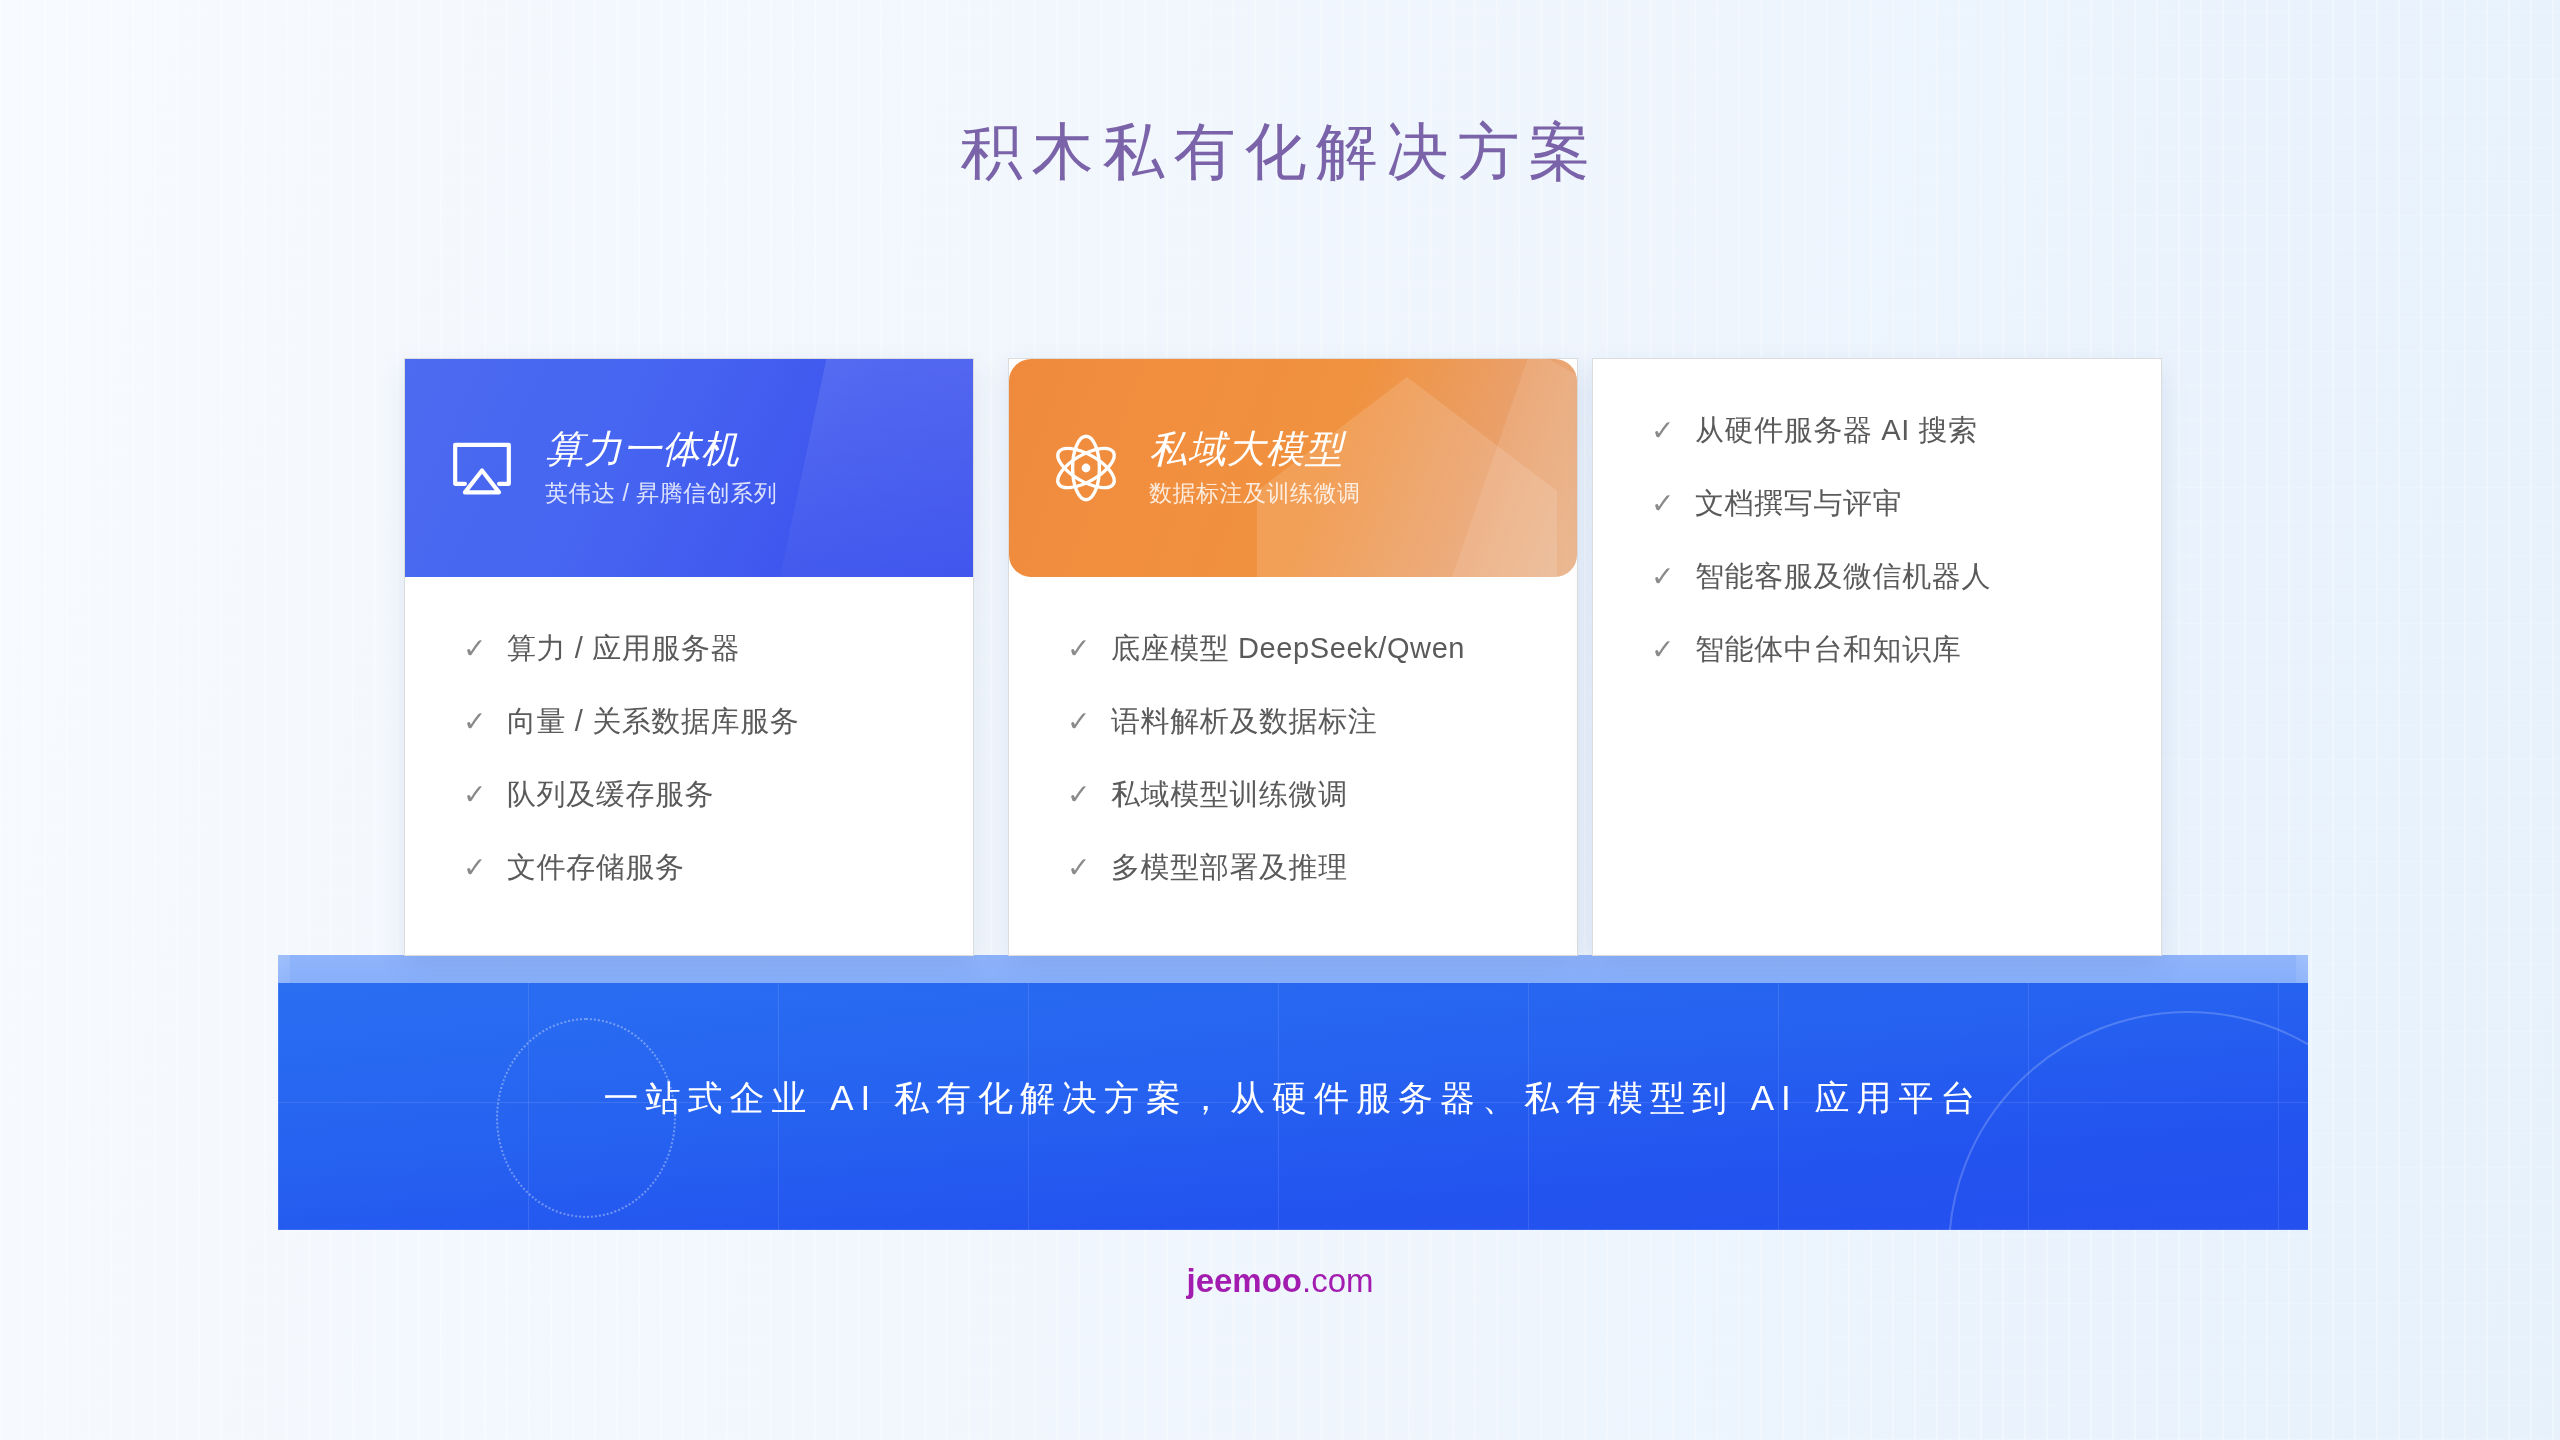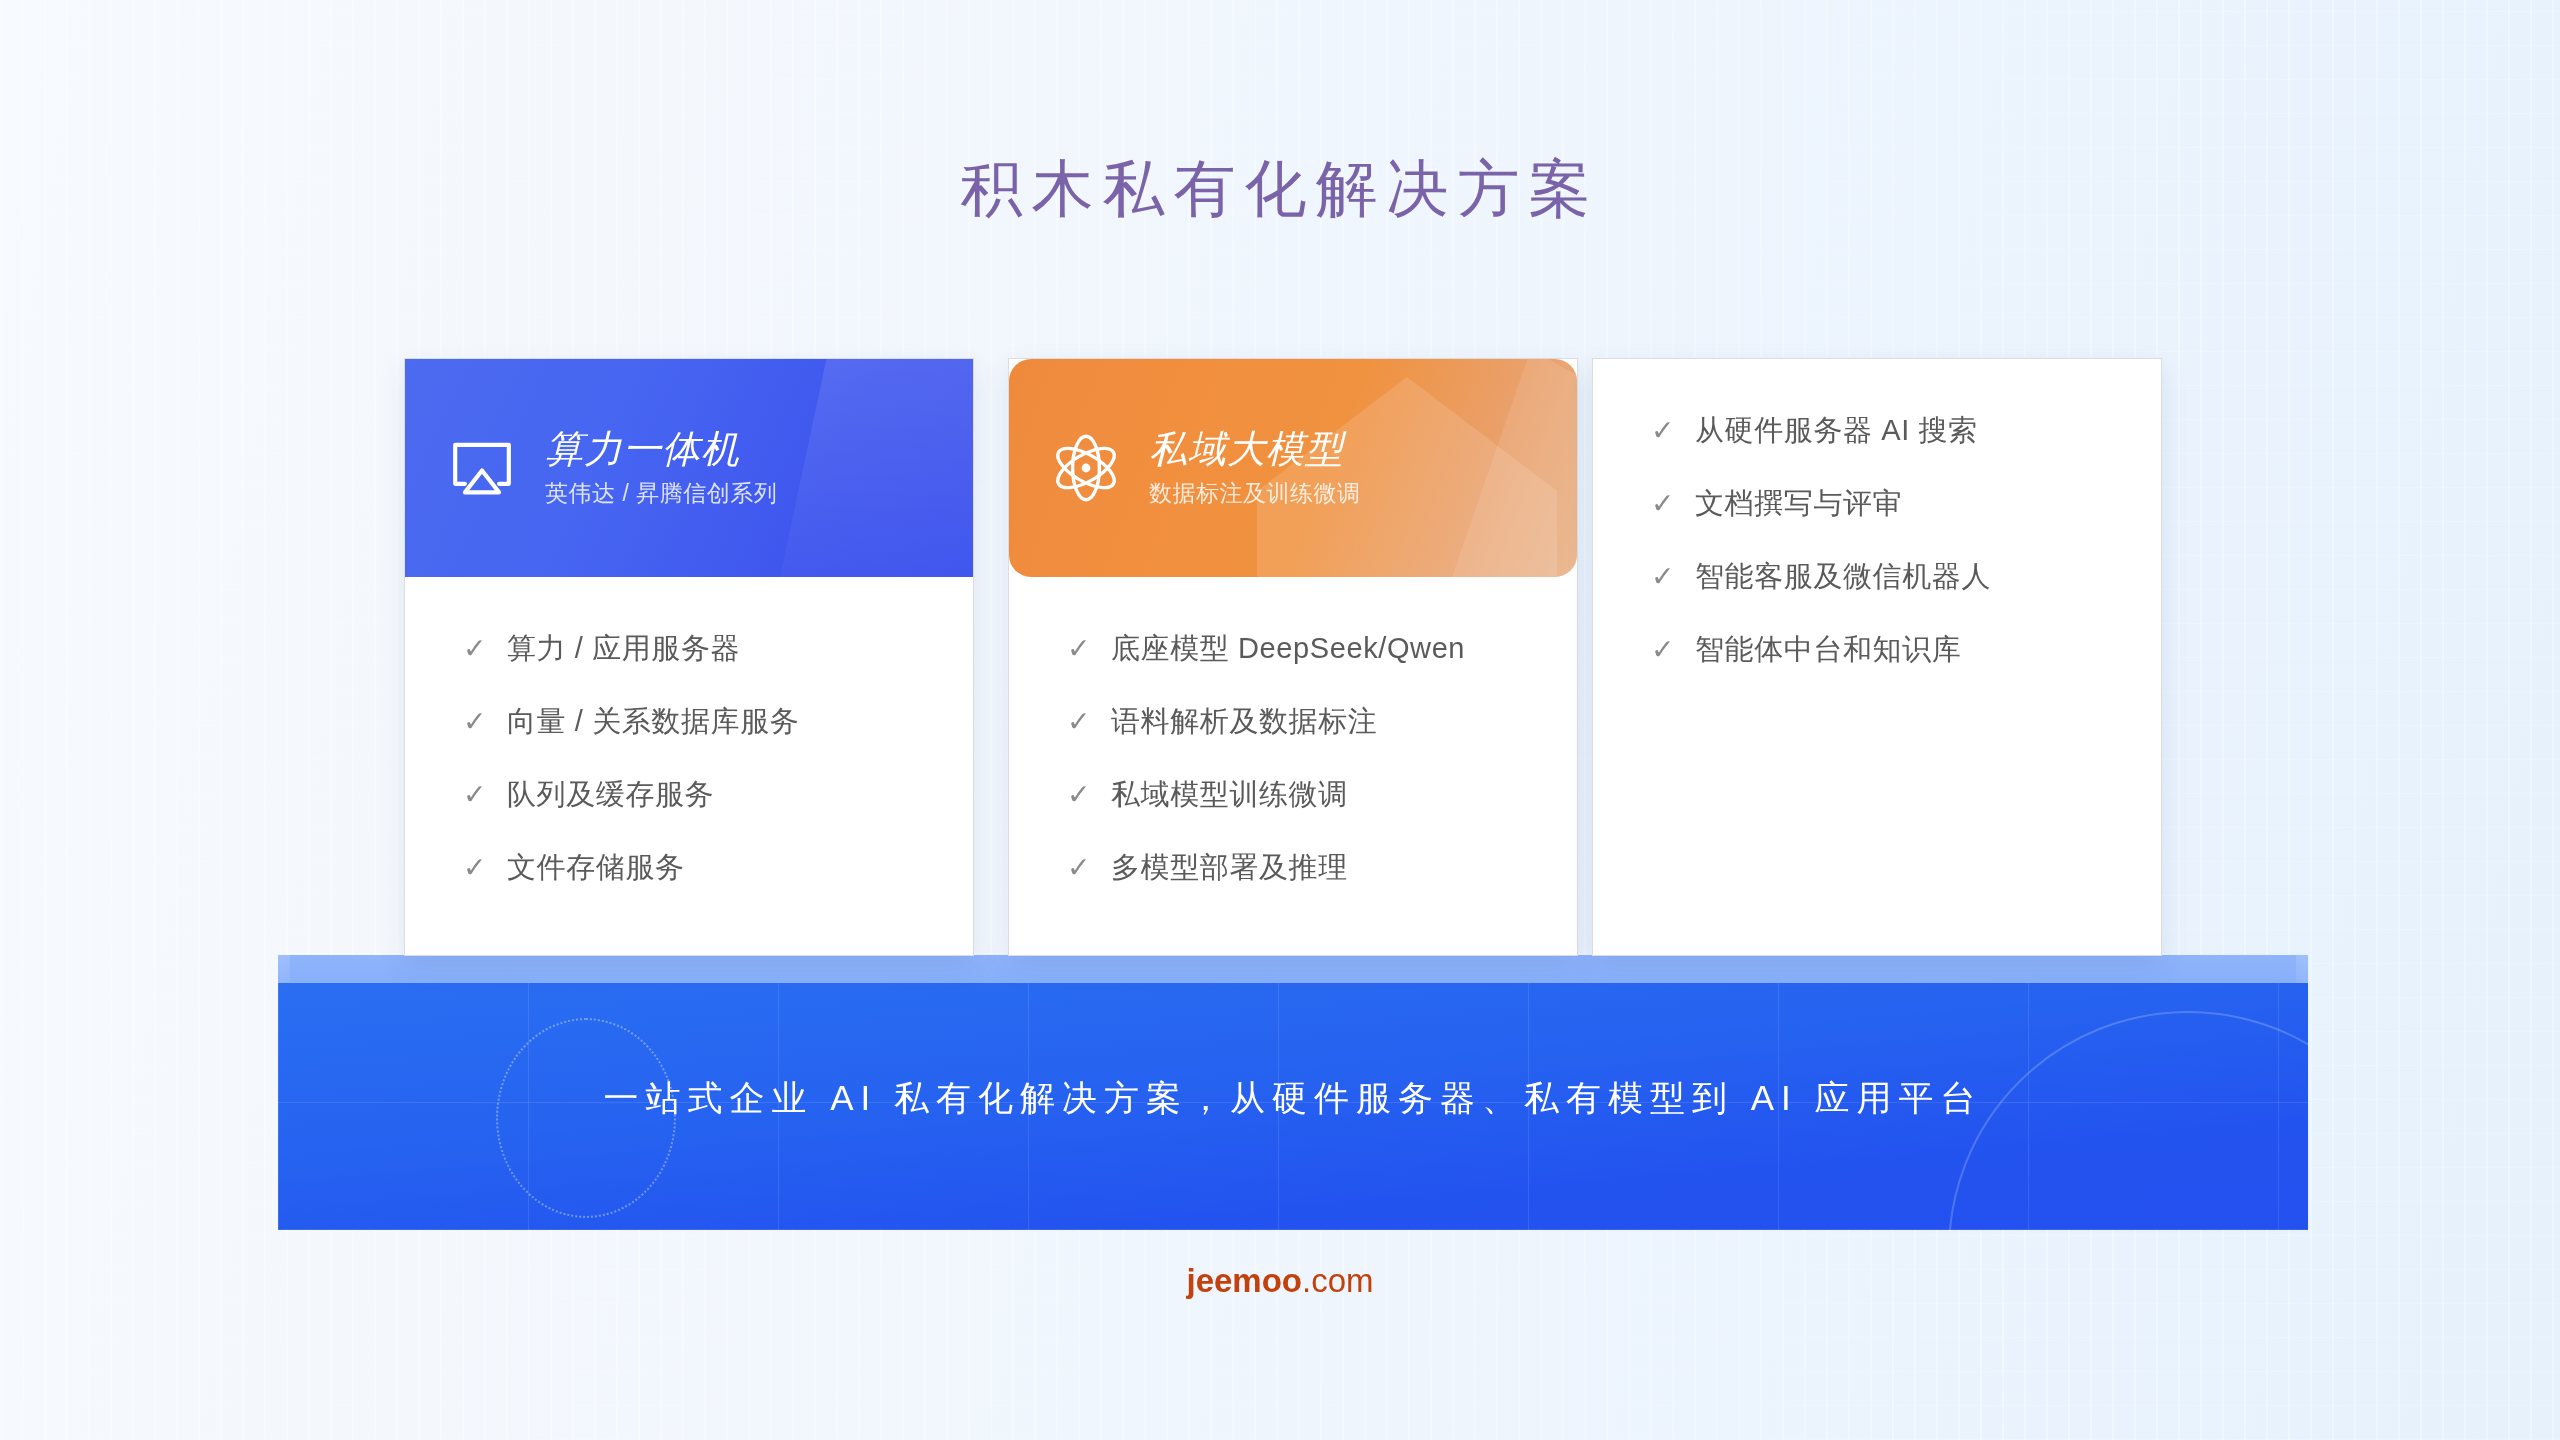--- a/index.html
+++ b/index.html
@@ -18,21 +18,20 @@
       repeating-linear-gradient(0deg, rgba(255,255,255,.35) 0 1px, rgba(255,255,255,0) 1px 34px);
     opacity:.5; pointer-events:none;
   }
 
   
   .page-title{
     position:absolute; top:110px; left:0; width:100%;
     text-align:center;
     font-size:62px; font-weight:400; color:#7a63a8;
     letter-spacing:9px;
-    margin-top:37px;
   }
 
   
   .pedestal{ position:absolute; left:278px; top:955px; width:2030px; height:275px; }
   .ped-top{
     position:absolute; left:0; top:0; width:100%; height:28px;
     background:linear-gradient(180deg,#8fb4fb 0%,#87affa 100%);
     clip-path:polygon(0 0, 100% 0, 100% 100%, 0 100%);
   }
   .ped-top-left-bevel{
@@ -112,21 +111,21 @@
   .head-sub{ color:rgba(255,255,255,.82); font-size:23px; font-weight:400; margin-top:6px; letter-spacing:.5px; }
 
   .card-body{ padding:52px 0 0 58px; }
   .bullet{ display:flex; align-items:center; margin-bottom:33px; }
   .check{ flex:0 0 44px; color:#8a8a8a; font-size:28px; line-height:1; }
   .bullet-text{ color:#5a5a5a; font-size:29px; letter-spacing:.6px; }
 
   
   .footer{
     position:absolute; top:1262px; left:0; width:100%;
-    text-align:center; font-size:33px; color:#c2410c;
+    text-align:center; font-size:33px; color:#a21caf;
   }
   .footer .brand{ font-weight:700; }
   .footer .tld{ font-weight:400; }
 </style>
 </head>
 <body>
 
 <div class="bg-texture"></div>
 
 <div class="page-title">积木私有化解决方案</div>

